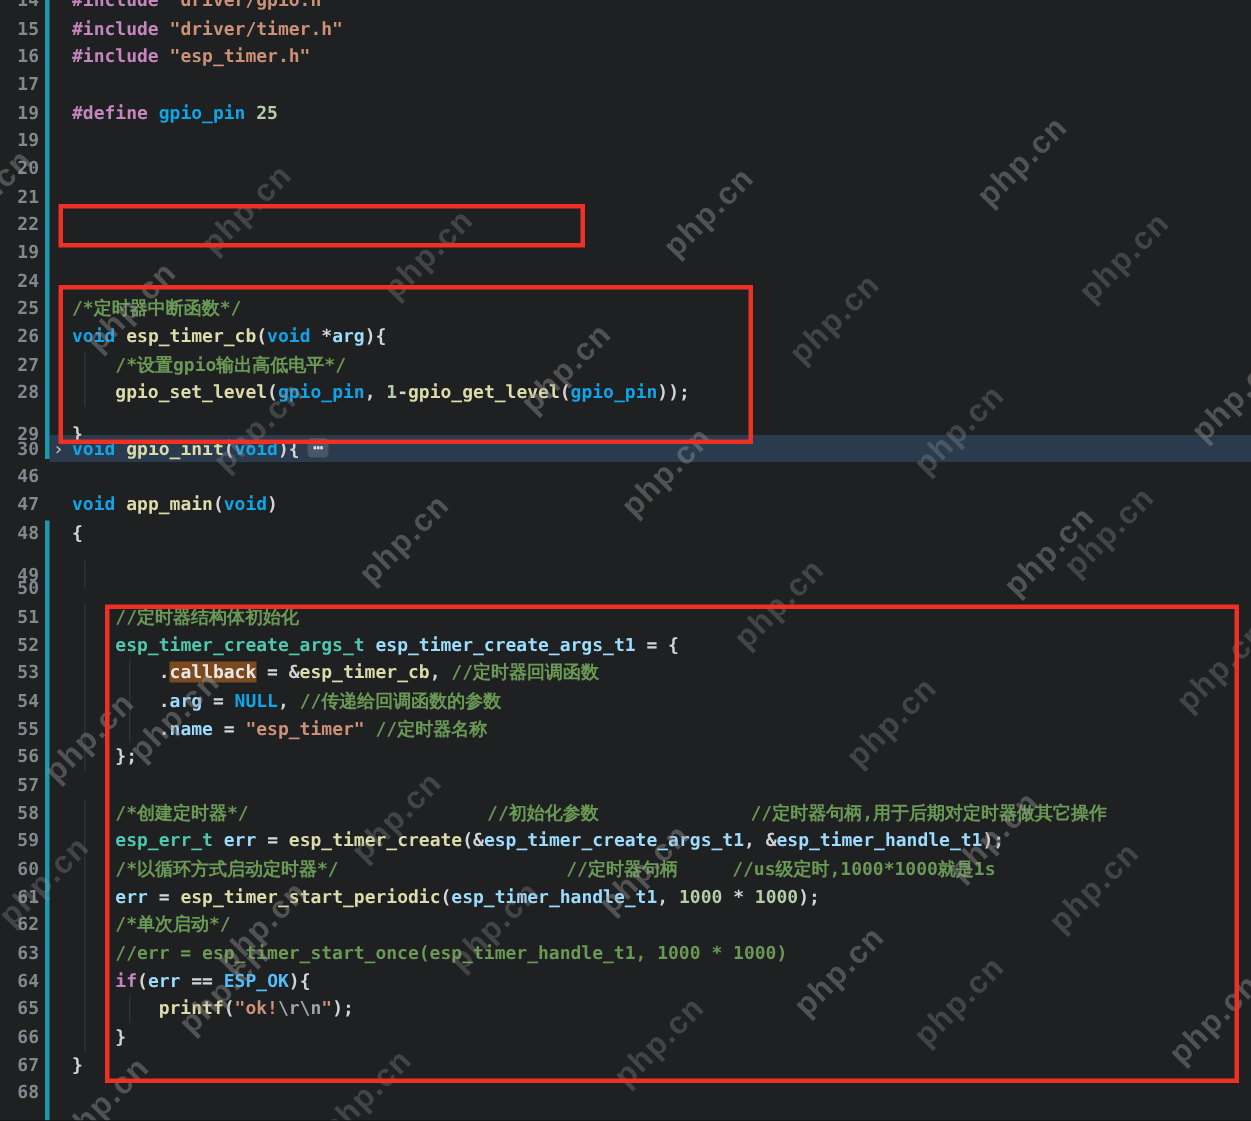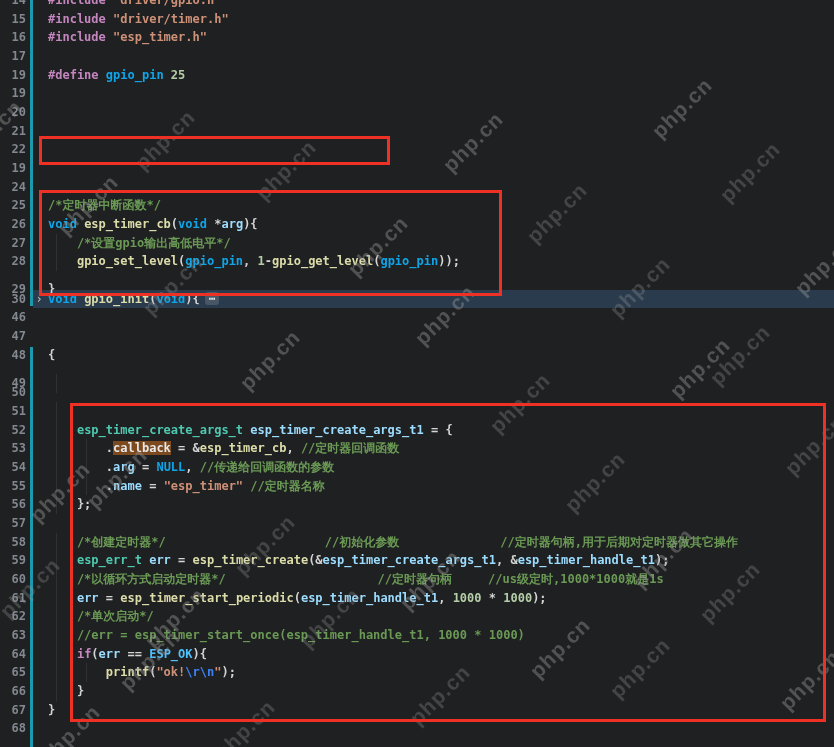--- a/index.html
+++ b/index.html
@@ -26,21 +26,21 @@
   .ellipsis-chip{display:inline-block;background:rgba(255,255,255,0.14);color:#e8e8e8;
       border-radius:3px;padding:0 4px;margin-left:5px;line-height:13px;font-size:11px;vertical-align:1px;}
   
   .c-kw{color:#0ea5e9}
   .c-ctrl{color:#c586c0}
   .c-type{color:#4ec9b0}
   .c-fn{color:#dcdcaa}
   .c-var{color:#9cdcfe}
   .c-num{color:#b5cea8}
   .c-str{color:#ce9178}
-  .c-esc{color:#3b82f6}
+  .c-esc{color:#a3a3a3}
   .c-com{color:#6a9955}
   .c-pun{color:#d4d4d4}
   .c-enum{color:#4fc1ff}
   .c-varhl{color:#e8e8e8;background:#7c4a1e;}
 </style>
 </head>
 <body>
 
 <div class="editor" id="editor">
   <div id="wm-layer">
@@ -92,25 +92,25 @@
       <div class="row" style="top: 140.4px;"><span class="num">22</span><span class="foldcell"></span></div>
       <div class="row" style="top: 159.075px;"><span class="num">19</span><span class="foldcell"></span><span class="code"></span></div>
       <div class="row" style="top: 177.75px;"><span class="num">24</span><span class="foldcell"></span><span class="code"></span></div>
       <div class="row" style="top: 196.425px;"><span class="num">25</span><span class="foldcell"></span><span class="code"><span class="c-com">/*定时器中断函数*/</span></span></div>
       <div class="row" style="top: 215.1px;"><span class="num">26</span><span class="foldcell"></span><span class="code"><span class="c-kw">void</span><span class="c-pun"> </span><span class="c-fn">esp_timer_cb</span><span class="c-pun">(</span><span class="c-kw">void</span><span class="c-pun"> *</span><span class="c-var">arg</span><span class="c-pun">){</span></span></div>
       <div class="row" style="top: 233.775px;"><i class="guide" style="left: 55.6px;"></i><span class="num">27</span><span class="foldcell"></span><span class="code"><span class="c-com">    /*设置gpio输出高低电平*/</span></span></div>
       <div class="row" style="top: 252.45px;"><i class="guide" style="left: 55.6px;"></i><span class="num">28</span><span class="foldcell"></span><span class="code"><span class="c-pun">    </span><span class="c-fn">gpio_set_level</span><span class="c-pun">(</span><span class="c-kw">gpio_pin</span><span class="c-pun">, </span><span class="c-num">1</span><span class="c-pun">-</span><span class="c-fn">gpio_get_level</span><span class="c-pun">(</span><span class="c-kw">gpio_pin</span><span class="c-pun">));</span></span></div>
       <div class="row" style="top: 280px;"><span class="num">29</span><span class="foldcell"></span><span class="code"><span class="c-pun">}</span></span></div>
       <div class="row" style="top: 289.8px;"><div class="rowbg"></div><span class="num">30</span><span class="foldcell">›</span><span class="code"><span class="c-kw">void</span><span class="c-pun"> </span><span class="c-fn">gpio_init</span><span class="c-pun">(</span><span class="c-kw">void</span><span class="c-pun">){</span><span class="ellipsis-chip">⋯</span></span></div>
       <div class="row" style="top: 308.475px;"><span class="num">46</span><span class="foldcell"></span><span class="code"></span></div>
-      <div class="row" style="top: 327.15px;"><span class="num">47</span><span class="foldcell"></span></div>
+      <div class="row" style="top: 327.15px;"><span class="num">47</span><span class="foldcell"></span><span class="code"><span class="c-kw">void</span><span class="c-pun"> </span><span class="c-fn">app_main</span><span class="c-pun">(</span><span class="c-kw">void</span><span class="c-pun">)</span></span></div>
       <div class="row" style="top: 345.825px;"><span class="num">48</span><span class="foldcell"></span><span class="code"><span class="c-pun">{</span></span></div>
       <div class="row" style="top: 374px;"><i class="guide" style="left: 55.6px;"></i><span class="num">49</span><span class="foldcell"></span></div>
       <div class="row" style="top: 383.175px;"><span class="num">50</span><span class="foldcell"></span><span class="code"></span></div>
-      <div class="row" style="top: 401.85px;"><i class="guide" style="left: 55.6px;"></i><span class="num">51</span><span class="foldcell"></span></div>
+      <div class="row" style="top: 401.85px;"><i class="guide" style="left: 55.6px;"></i><span class="num">51</span><span class="foldcell"></span><span class="code"><span class="c-com">    //定时器结构体初始化</span></span></div>
       <div class="row" style="top: 420.525px;"><i class="guide" style="left: 55.6px;"></i><span class="num">52</span><span class="foldcell"></span><span class="code"><span class="c-pun">    </span><span class="c-type">esp_timer_create_args_t</span><span class="c-pun"> </span><span class="c-var">esp_timer_create_args_t1</span><span class="c-pun"> = {</span></span></div>
       <div class="row" style="top: 439.2px;"><i class="guide" style="left: 55.6px;"></i><i class="guide" style="left: 86px;"></i><span class="num">53</span><span class="foldcell"></span><span class="code"><span class="c-pun">        .</span><span class="c-varhl">callback</span><span class="c-pun"> = &amp;</span><span class="c-fn">esp_timer_cb</span><span class="c-pun">, </span><span class="c-com">//定时器回调函数</span></span></div>
       <div class="row" style="top: 457.875px;"><i class="guide" style="left: 55.6px;"></i><i class="guide" style="left: 86px;"></i><span class="num">54</span><span class="foldcell"></span><span class="code"><span class="c-pun">        .</span><span class="c-var">arg</span><span class="c-pun"> = </span><span class="c-kw">NULL</span><span class="c-pun">, </span><span class="c-com">//传递给回调函数的参数</span></span></div>
       <div class="row" style="top: 476.55px;"><i class="guide" style="left: 55.6px;"></i><i class="guide" style="left: 86px;"></i><span class="num">55</span><span class="foldcell"></span><span class="code"><span class="c-pun">        .</span><span class="c-var">name</span><span class="c-pun"> = </span><span class="c-str">"esp_timer"</span><span class="c-pun"> </span><span class="c-com">//定时器名称</span></span></div>
       <div class="row" style="top: 495.225px; text-decoration: underline;"><i class="guide" style="left: 55.6px;"></i><span class="num">56</span><span class="foldcell"></span><span class="code"><span class="c-pun">    };</span></span></div>
       <div class="row" style="top: 513.9px;"><span class="num">57</span><span class="foldcell"></span><span class="code"></span></div>
       <div class="row" style="top: 532.575px;"><i class="guide" style="left: 55.6px;"></i><span class="num">58</span><span class="foldcell"></span><span class="code"><span class="c-com">    /*创建定时器*/                      //初始化参数              //定时器句柄,用于后期对定时器做其它操作</span></span></div>
       <div class="row" style="top: 551.25px;"><i class="guide" style="left: 55.6px;"></i><span class="num">59</span><span class="foldcell"></span><span class="code"><span class="c-pun">    </span><span class="c-type">esp_err_t</span><span class="c-pun"> </span><span class="c-var">err</span><span class="c-pun"> = </span><span class="c-fn">esp_timer_create</span><span class="c-pun">(&amp;</span><span class="c-var">esp_timer_create_args_t1</span><span class="c-pun">, &amp;</span><span class="c-var">esp_timer_handle_t1</span><span class="c-pun">);</span></span></div>
       <div class="row" style="top: 569.925px;"><i class="guide" style="left: 55.6px;"></i><span class="num">60</span><span class="foldcell"></span><span class="code"><span class="c-com">    /*以循环方式启动定时器*/                     //定时器句柄     //us级定时,1000*1000就是1s</span></span></div>
       <div class="row" style="top: 588.6px;"><i class="guide" style="left: 55.6px;"></i><span class="num">61</span><span class="foldcell"></span><span class="code"><span class="c-pun">    </span><span class="c-var">err</span><span class="c-pun"> = </span><span class="c-fn">esp_timer_start_periodic</span><span class="c-pun">(</span><span class="c-var">esp_timer_handle_t1</span><span class="c-pun">, </span><span class="c-num">1000</span><span class="c-pun"> * </span><span class="c-num">1000</span><span class="c-pun">);</span></span></div>

